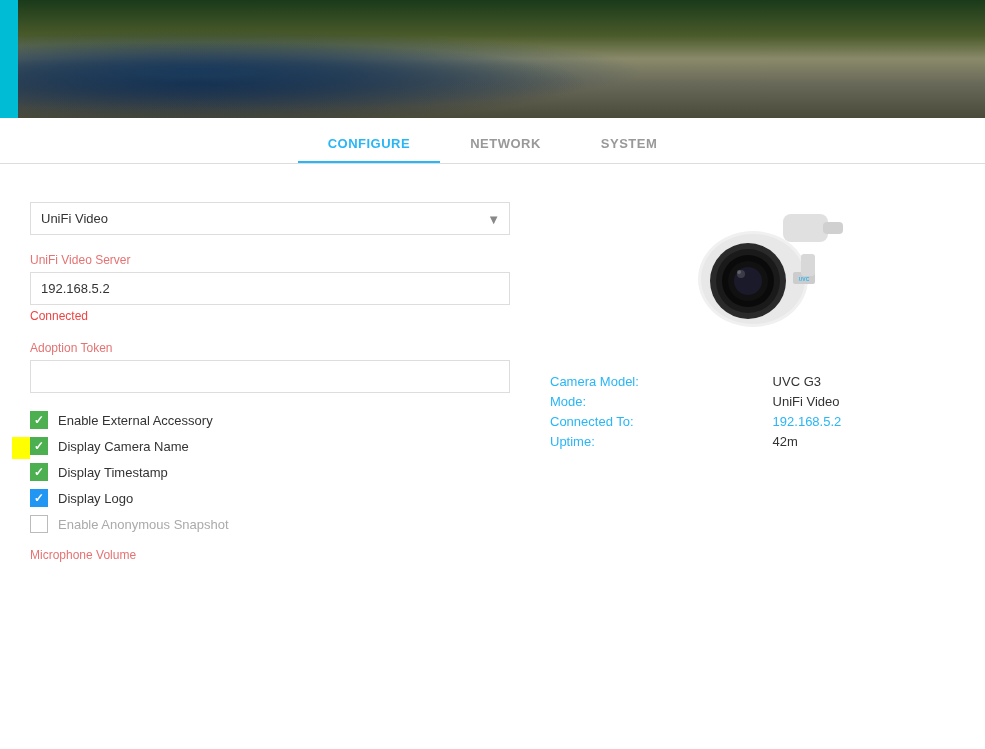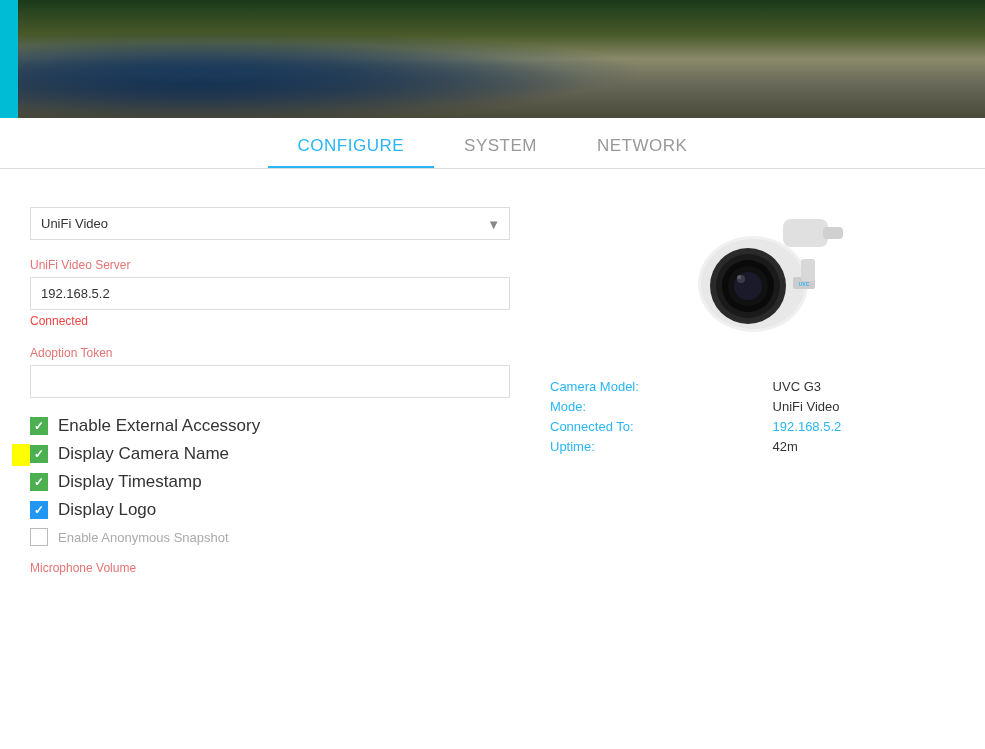--- a/index.html
+++ b/index.html
@@ -34,22 +34,22 @@
     
     .tabs-container {
       border-bottom: 1px solid #ddd;
       display: flex;
       justify-content: center;
       gap: 0;
       padding-top: 8px;
     }
     .tab {
       padding: 10px 30px 10px 30px;
-      font-size: 17px;
-      font-weight: 400;
+      font-size: 13px;
+      font-weight: 700;
       letter-spacing: 0.5px;
       color: #999;
       cursor: pointer;
       border-bottom: 2px solid transparent;
       text-transform: uppercase;
     }
     .tab.active {
       color: #29b6f6;
       border-bottom: 2px solid #29b6f6;
     }
@@ -174,21 +174,21 @@
       flex-shrink: 0;
       background: #fff;
     }
     .checkmark {
       color: white;
       font-size: 12px;
       font-weight: bold;
       line-height: 1;
     }
     .checkbox-label {
-      font-size: 17px;
+      font-size: 13px;
       color: #333;
     }
     .checkbox-label-disabled {
       font-size: 13px;
       color: #aaa;
     }
 
     
     .mic-label {
       font-size: 12px;
@@ -237,22 +237,22 @@
 </head>
 <body>
 
 <div class="camera-preview">
   <div class="cyan-bar"></div>
   <div class="camera-preview-inner"></div>
 </div>
 
 <div class="tabs-container">
   <div class="tab active">CONFIGURE</div>
+  <div class="tab">NETWORK</div>
   <div class="tab">SYSTEM</div>
-  <div class="tab">NETWORK</div>
 </div>
 
 <div class="main-content">
 
   <div class="form-section">
 
     <div class="form-group">
     </div>
 
     <div class="form-group">

